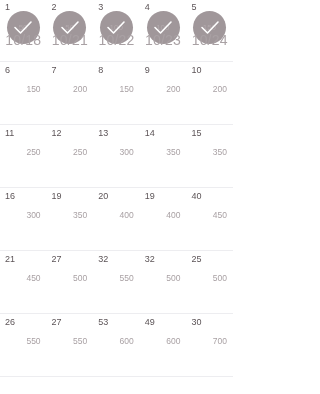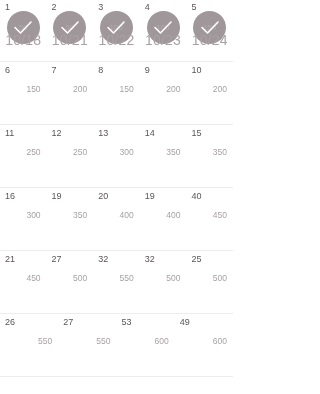--- a/index.html
+++ b/index.html
@@ -293,17 +293,21 @@
       <span class="day-val">550</span>
     </div>
     <div class="day">
       <span class="day-num">53</span>
       <span class="day-val">600</span>
     </div>
     <div class="day">
       <span class="day-num">49</span>
       <span class="day-val">600</span>
     </div>
+    <div class="day">
+      <span class="day-num">30</span>
+      <span class="day-val">700</span>
+    </div>
   </div>
 
   <div class="spacer"></div>
 
 </div>
 
 </body></html>

